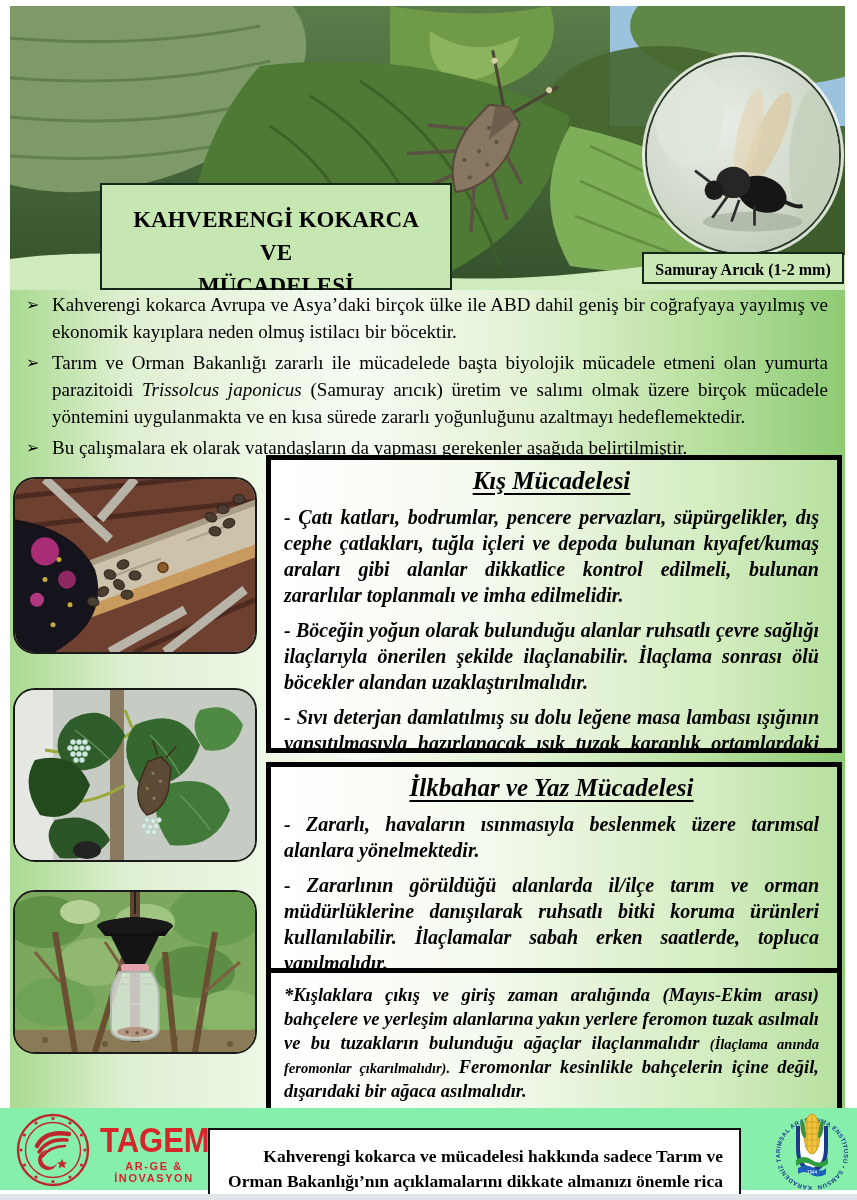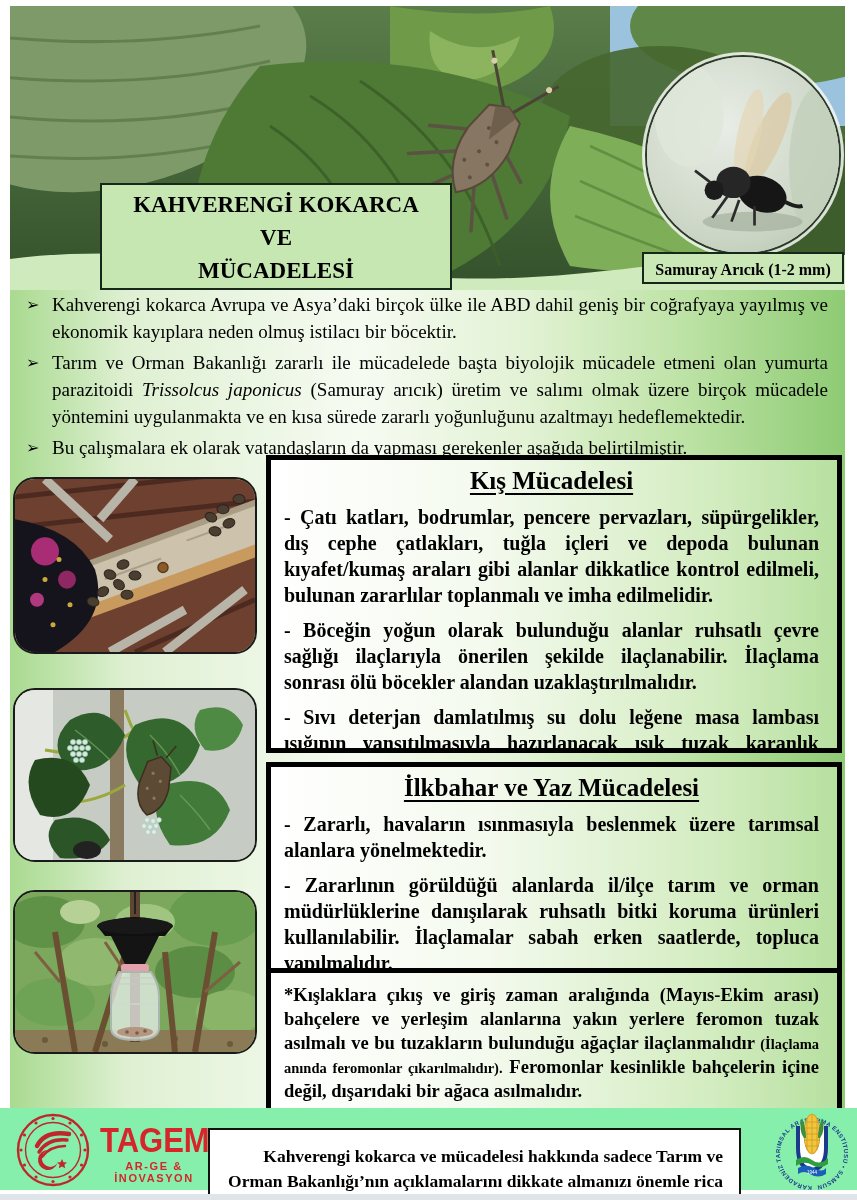--- a/index.html
+++ b/index.html
@@ -3,21 +3,21 @@
 <meta charset="utf-8">
 <style>
   html,body{margin:0;padding:0;background:#e7e7e5;}
   .poster{position:relative;width:857px;height:1200px;background:#ffffff;overflow:hidden;
           font-family:"Liberation Serif","DejaVu Serif",serif;color:#000;}
   
   .header{position:absolute;left:10px;top:6px;width:835px;height:284px;overflow:hidden;}
   .header svg.photo{position:absolute;left:0;top:0;width:100%;height:100%;}
   .title-box{position:absolute;left:90px;top:177px;width:352px;height:107px;
              background:#c6e6b2;border:2px solid #16281a;box-sizing:border-box;
-             text-align:center;font-weight:bold;font-size:23px;line-height:33px;padding-top:3px;}
+             text-align:center;font-weight:bold;font-size:23px;line-height:33px;padding-top:18px;}
   .inset{position:absolute;left:635px;top:49px;width:192px;height:196px;border-radius:50%;
          border:2px solid #2c3a2c;box-shadow:0 0 0 3px rgba(245,248,242,.85);overflow:hidden;background:#d7ddd2;}
   .inset svg{width:100%;height:100%;display:block;}
   .caption-box{position:absolute;left:632px;top:246px;width:202px;height:32px;
                background:#c9e8b6;border:2px solid #16281a;box-sizing:border-box;
                text-align:center;font-weight:bold;font-size:16px;line-height:32px;}
   
   .main{position:absolute;left:10px;top:290px;width:835px;height:818px;
         background:linear-gradient(90deg,#a9da90 0%,#dff0d2 14%,#f6fbf2 42%,#e2f2d4 62%,#bfe3a7 80%,#8ecb74 100%);}
   .bullets{position:absolute;left:16px;top:2px;width:802px;font-size:19px;line-height:1.42;}
@@ -25,21 +25,21 @@
   .bullet .glyph{flex:0 0 26px;font-size:16px;padding-top:2px;font-family:"DejaVu Sans",sans-serif;}
   .bullet .btxt{flex:1;}
   .photo-card{position:absolute;left:3px;width:240px;border-radius:22px;border:2px solid #1a1a1a;
               overflow:hidden;background:#9db98a;}
   .photo-card svg{display:block;width:100%;height:100%;}
   #photo-attic{top:187px;height:173px;}
   #photo-eggs{top:398px;height:170px;}
   #photo-trap{top:600px;height:160px;}
   .info-box{position:absolute;left:256px;width:576px;border:5px solid #000;box-sizing:border-box;
             background:linear-gradient(90deg,#ffffff 0%,#f4faee 38%,#d3ecc0 78%,#b7e0a0 100%);
-            padding:4px 18px 6px 13px;overflow:hidden;}
+            padding:4px 18px 6px 13px;overflow:hidden;font-style:italic;}
   #box-winter{top:165px;height:298px;}
   #box-spring{top:472px;height:249px;}
   #box-note{top:678px;height:153px;}
   .info-box h2{margin:3px 0 4px 0;text-align:center;font-size:25px;font-weight:bold;
                text-decoration:underline;text-underline-offset:4px;}
   .info-box p{margin:9px 0;font-size:20px;font-weight:bold;text-align:justify;line-height:1.3;}
   #box-note p{margin:6px 0;font-size:18.5px;}
   .small-inline{font-size:14.5px;}
   
   .footer{position:absolute;left:0;top:1108px;width:857px;height:82px;background:#86efac;}

